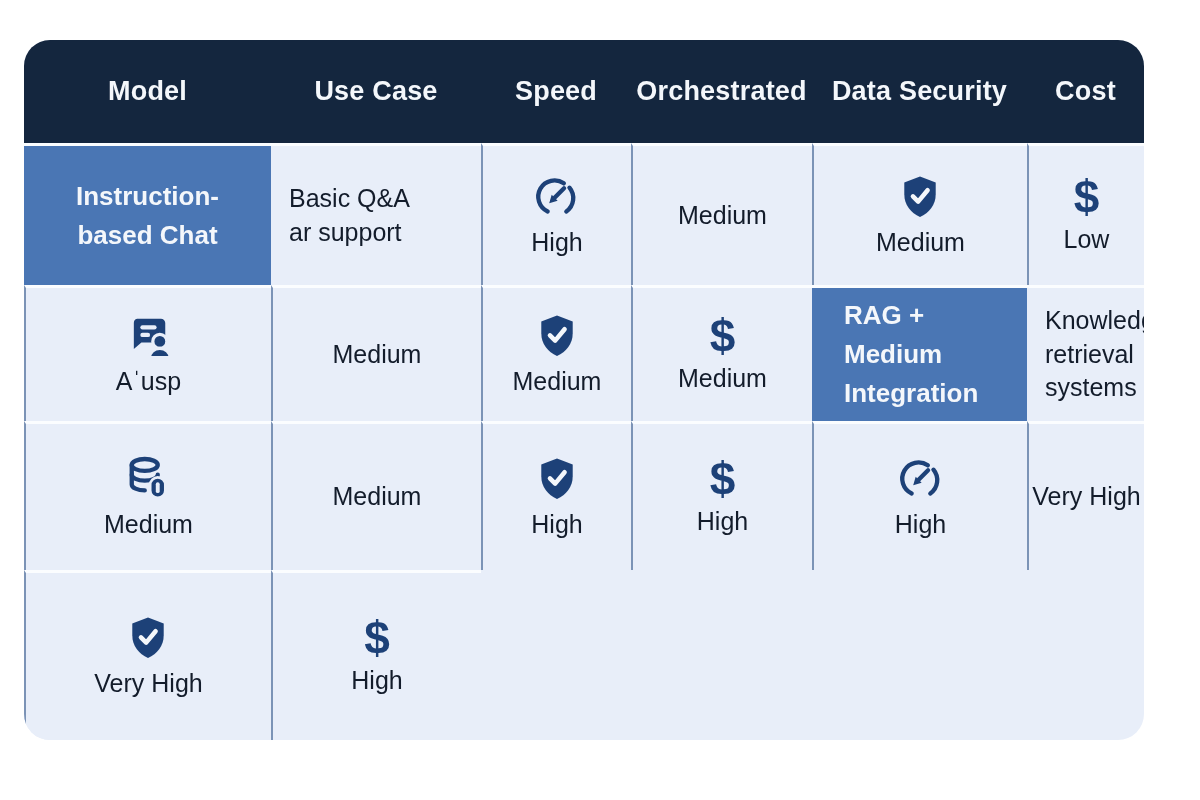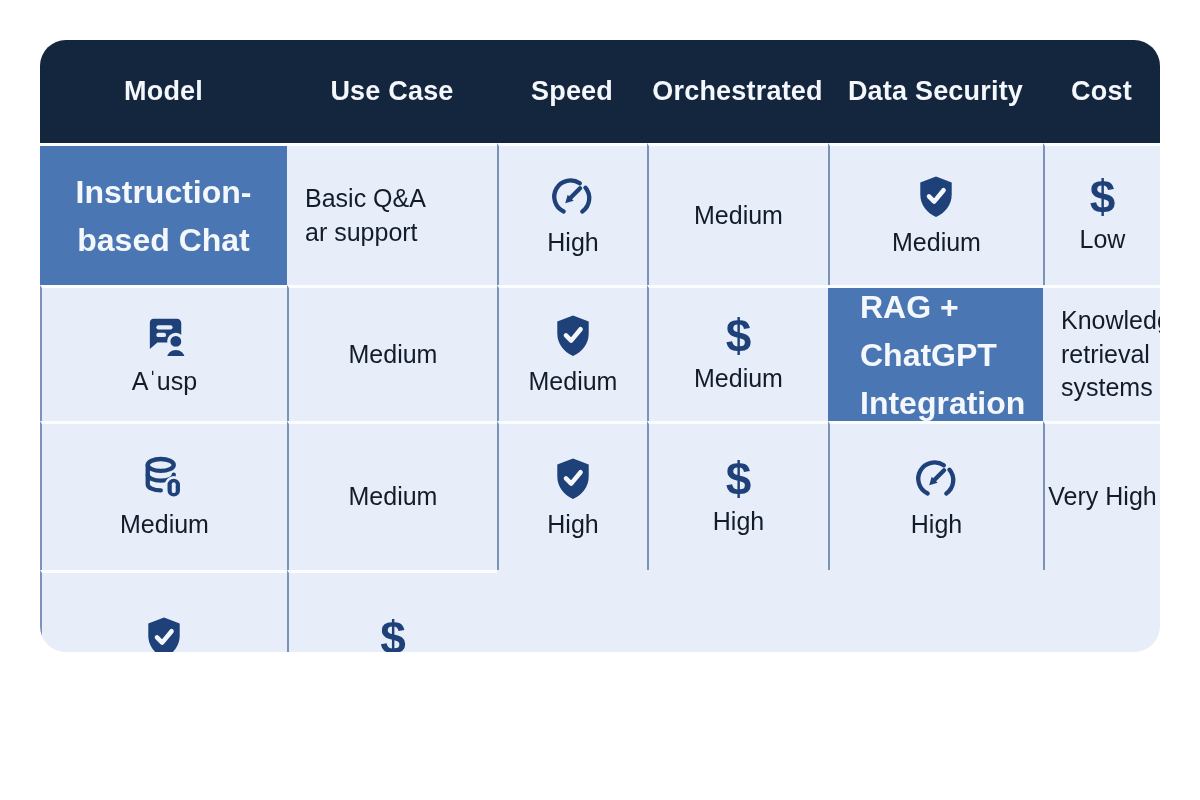--- a/index.html
+++ b/index.html
@@ -1,19 +1,19 @@
 <!DOCTYPE html>
 <html><head>
 <meta charset="utf-8">
 <style>
   * { margin:0; padding:0; box-sizing:border-box; }
   html,body { width:1200px; height:800px; background:#ffffff; font-family:"Liberation Sans", sans-serif; }
 
   .table-card {
-    position:absolute; left:40px; top:40px; width:1120px; height:612px;
+    position:absolute; left:24px; top:40px; width:1120px; height:700px;
     border-radius:26px; overflow:hidden; background:#e8eef9;
     display:grid;
     grid-template-columns:247px 210px 150px 181px 215px 117px;
     grid-template-rows:103px 142px 136px 149px 170px;
   }
 
   
   .hcell {
     background:#14263e; color:#f4f7fb;
     display:flex; align-items:center; justify-content:center;
@@ -21,21 +21,21 @@
   }
 
   
   .cell {
     background:#e8eef9; color:#131c2b; font-size:25px;
     display:flex; flex-direction:column; align-items:center; justify-content:center;
     border-top:3px solid #fbfdff; line-height:1.35;
     white-space:pre-line;
   }
   .model-cell {
-    background:#4a76b4; color:#f4f7fb; font-weight:700; font-size:32px;
+    background:#4a76b4; color:#f4f7fb; font-weight:700; font-size:26px;
     align-items:flex-start; text-align:left; padding-left:32px; line-height:1.5;
   }
   .model-cell.centered { align-items:center; text-align:center; padding-left:0; }
   .usecase-cell { align-items:flex-start; text-align:left; padding-left:18px; }
   .vline { border-left:2px solid #7b93b6; }
 
   .icon-stack { display:flex; flex-direction:column; align-items:center; gap:3px; }
   .icon-stack svg { display:block; }
   .dollar {
     color:#1d4178; font-weight:800; font-size:46px; line-height:1.0;
@@ -131,21 +131,21 @@
     </div>
   </div>
   <div class="cell vline">
     <div class="icon-stack">
       <span class="dollar">$</span>
       <span>Medium</span>
     </div>
   </div>
 
   <div class="cell model-cell">RAG +
-ChatGPT
+Medium
 Integration</div>
   <div class="cell usecase-cell">Knowledge
 retrieval
 systems</div>
   <div class="cell vline">
     <div class="icon-stack">
       <svg class="ico" viewBox="0 0 48 48">
           <use href="#dbinfo"></use>
         </svg>
       <span>Medium</span>

